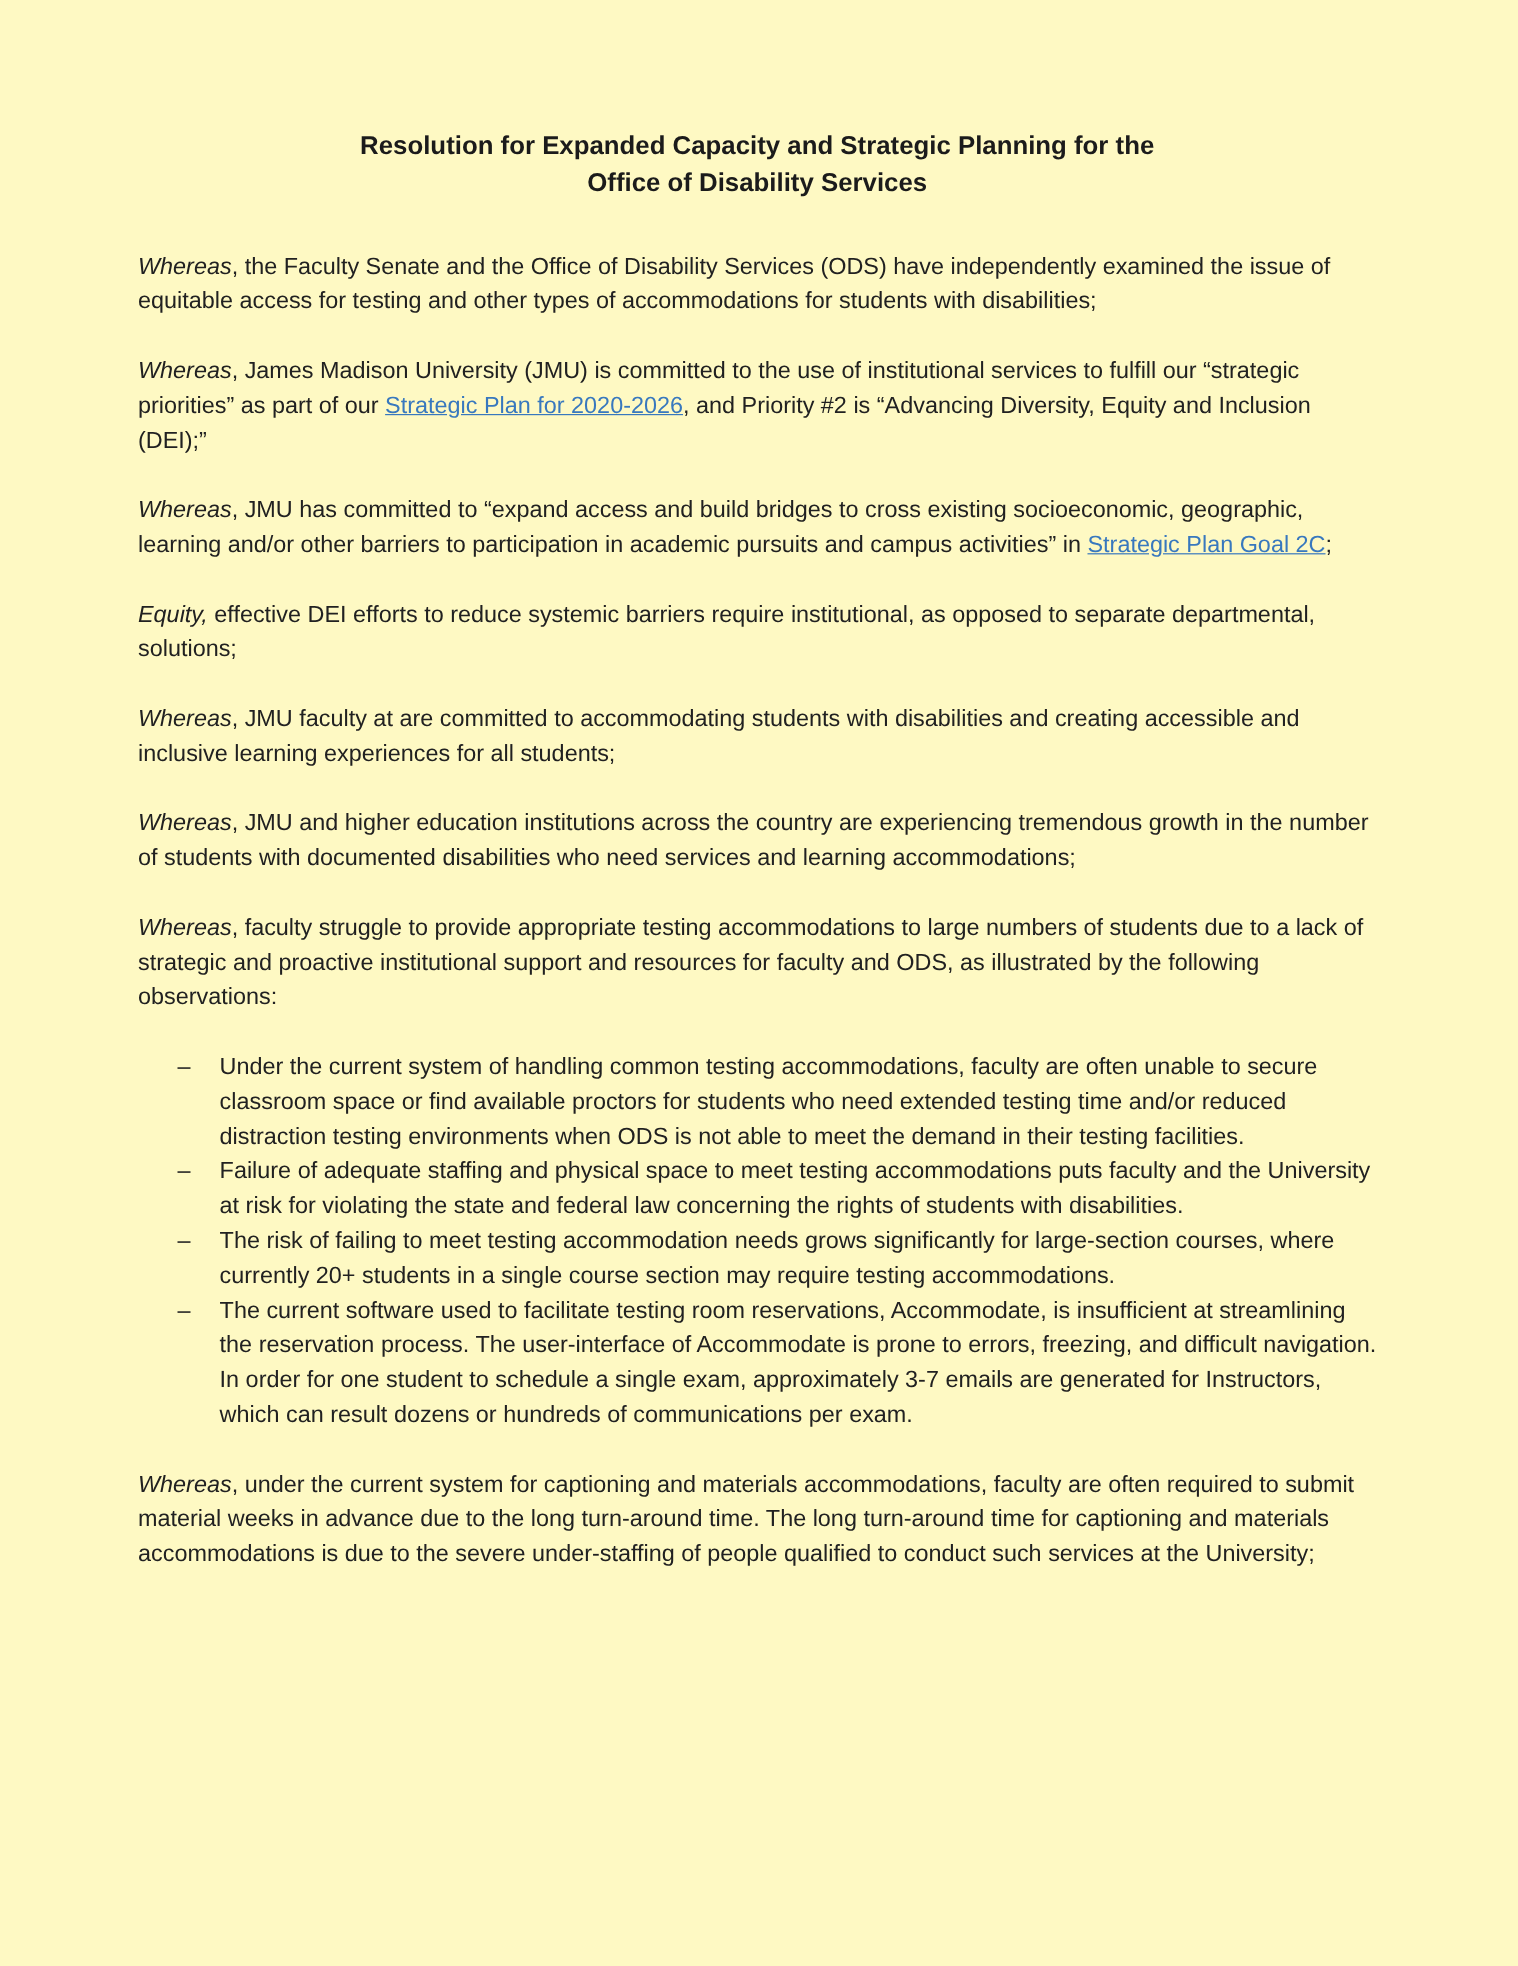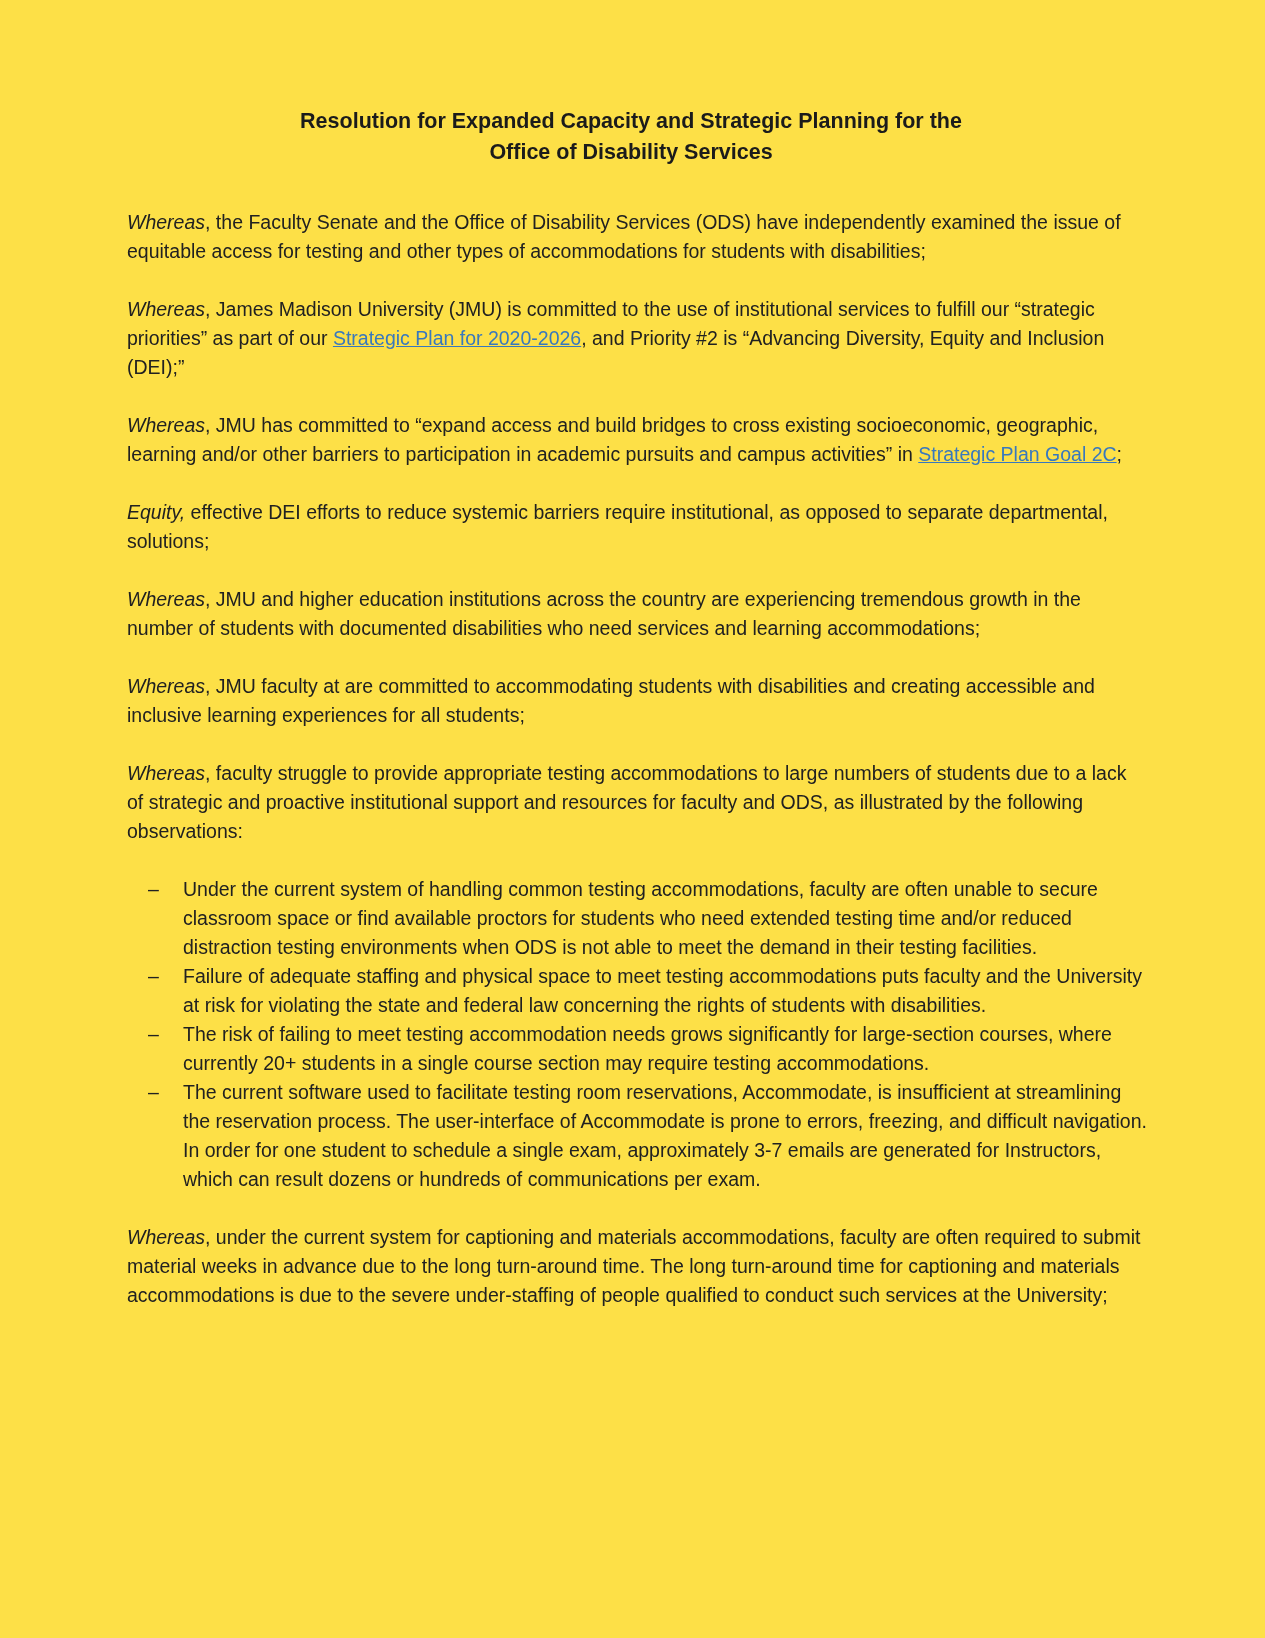--- a/index.html
+++ b/index.html
@@ -12,34 +12,34 @@
     height: 1638px;
     overflow: hidden;
     font-family: "Liberation Sans", sans-serif;
     color: #212121;
   }
   .page {
     box-sizing: border-box;
     width: 1265px;
     height: 1638px;
     padding: 106px 118px 0 115px;
-    background: #fde047;
+    background: #fef9c3;
   }
   .title {
     font-size: 21.5px;
     font-weight: 700;
     color: #1b1b1b;
     text-align: center;
     line-height: 31px;
     margin: 0 0 40px 0;
   }
   .para {
     font-size: 19.5px;
     line-height: 29px;
-    margin: 0 0 29px 12px;
+    margin: 0 0 29px 0;
   }
   .italic {
     font-style: italic;
   }
   a.doc-link {
     cursor: pointer;
   }
   .bullet-list {
     margin: 13px 0 29px 0;
   }
@@ -63,22 +63,22 @@
 <div class="page">
   <h1 class="title">
     <span>Resolution for Expanded Capacity and Strategic Planning for the</span><br>
     <span>Office of Disability Services</span>
   </h1>
   <div id="doc-body">
       <p class="para"><span class="italic">Whereas</span><span>, the Faculty Senate and the Office of Disability Services (ODS) have independently examined the issue of equitable access for testing and other types of accommodations for students with disabilities;</span></p>
       <p class="para"><span class="italic">Whereas</span><span>, James Madison University (JMU) is committed to the use of institutional services to fulfill our “strategic priorities” as part of our </span><a class="doc-link" href="#" style="color: rgb(56, 120, 190);">Strategic Plan for 2020-2026</a><span>, and Priority #2 is “Advancing Diversity, Equity and Inclusion (DEI);”</span></p>
       <p class="para"><span class="italic">Whereas</span><span>, JMU has committed to “expand access and build bridges to cross existing socioeconomic, geographic, learning and/or other barriers to participation in academic pursuits and campus activities” in </span><a class="doc-link" href="#" style="color: rgb(56, 120, 190);">Strategic Plan Goal 2C</a><span>;</span></p>
       <p class="para"><span class="italic">Equity,</span><span> effective DEI efforts to reduce systemic barriers require institutional, as opposed to separate departmental, solutions;</span></p>
+      <p class="para"><span class="italic">Whereas</span><span>, JMU faculty at are committed to accommodating students with disabilities and creating accessible and inclusive learning experiences for all students;</span></p>
       <p class="para"><span class="italic">Whereas</span><span>, JMU and higher education institutions across the country are experiencing tremendous growth in the number of students with documented disabilities who need services and learning accommodations;</span></p>
-      <p class="para"><span class="italic">Whereas</span><span>, JMU faculty at are committed to accommodating students with disabilities and creating accessible and inclusive learning experiences for all students;</span></p>
       <p class="para"><span class="italic">Whereas</span><span>, faculty struggle to provide appropriate testing accommodations to large numbers of students due to a lack of strategic and proactive institutional support and resources for faculty and ODS, as illustrated by the following observations:</span></p>
       <div class="bullet-list">
         <div class="bullet-item">
           <span class="bullet-marker">–</span>
           <span class="bullet-text"><span>Under the current system of handling common testing accommodations, faculty are often unable to secure classroom space or find available proctors for students who need extended testing time and/or reduced distraction testing environments when ODS is not able to meet the demand in their testing facilities.</span></span>
         </div>
         <div class="bullet-item">
           <span class="bullet-marker">–</span>
           <span class="bullet-text"><span>Failure of adequate staffing and physical space to meet testing accommodations puts faculty and the University at risk for violating the state and federal law concerning the rights of students with disabilities.</span></span>
         </div>

